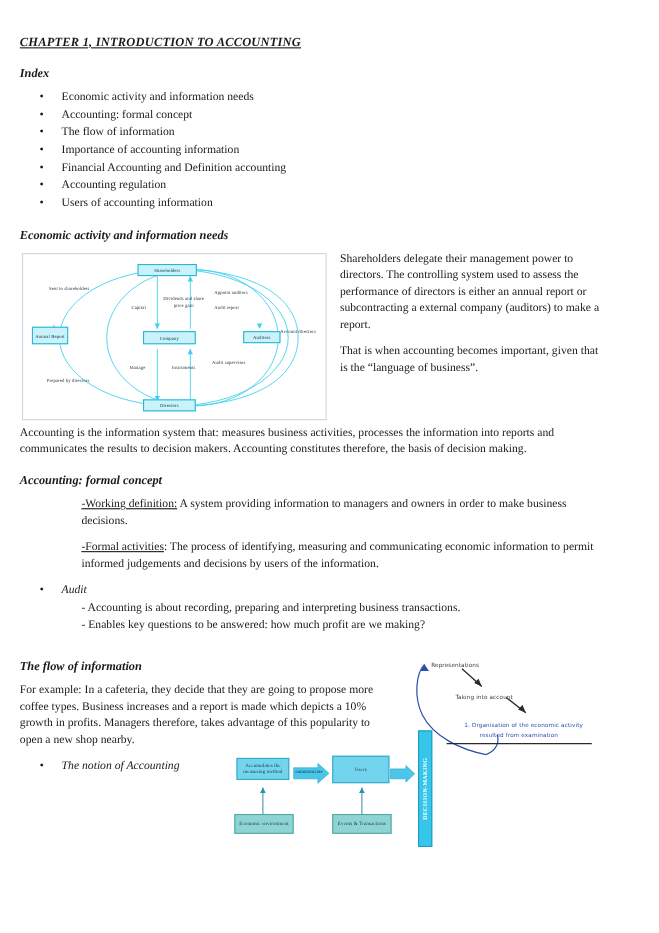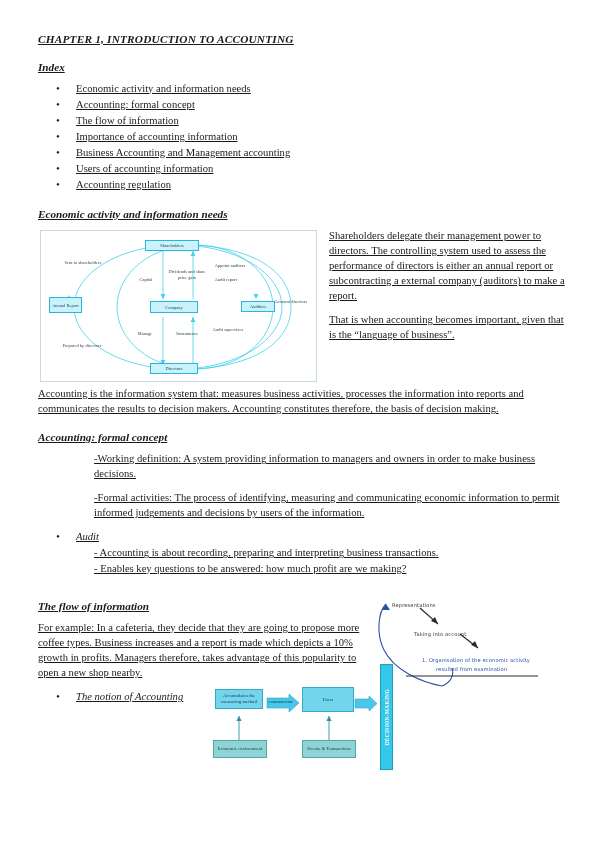--- a/index.html
+++ b/index.html
@@ -16,24 +16,23 @@
     overflow: hidden;
   }
   .page {
     position: absolute;
     left: 0; top: 0;
     width: 599px; height: 848px;
     background: #fff;
   }
   .content {
     position: absolute;
-    left: 38px;
+    left: 18px;
     top: 33px;
     width: 532px;
-    text-decoration: underline;
   }
 
   
   .doc-title {
     font-size: 11.3px;
     font-style: italic;
     font-weight: bold;
     text-decoration: underline;
     letter-spacing: 0.2px;
     margin: 0 0 13px 0;
@@ -204,23 +203,23 @@
 
     <h1 class="doc-title">CHAPTER 1, INTRODUCTION TO ACCOUNTING</h1>
 
     <div class="sec-head">Index</div>
 
     <ul class="bullets">
       <li>Economic activity and information needs</li>
       <li>Accounting: formal concept</li>
       <li>The flow of information</li>
       <li>Importance of accounting information</li>
-      <li>Business Accounting and Management accounting</li>
+      <li>Financial Accounting and Definition accounting</li>
+      <li>Accounting regulation</li>
       <li>Users of accounting information</li>
-      <li>Accounting regulation</li>
     </ul>
 
     <div class="sec-head spaced">Economic activity and information needs</div>
 
     <div class="clearfix">
 
       <div class="fig1-wrap">
         <div class="fig1-frame"></div>
         <div class="fig1-inner">
           <svg width="267" height="142" viewBox="0 0 267 142">

